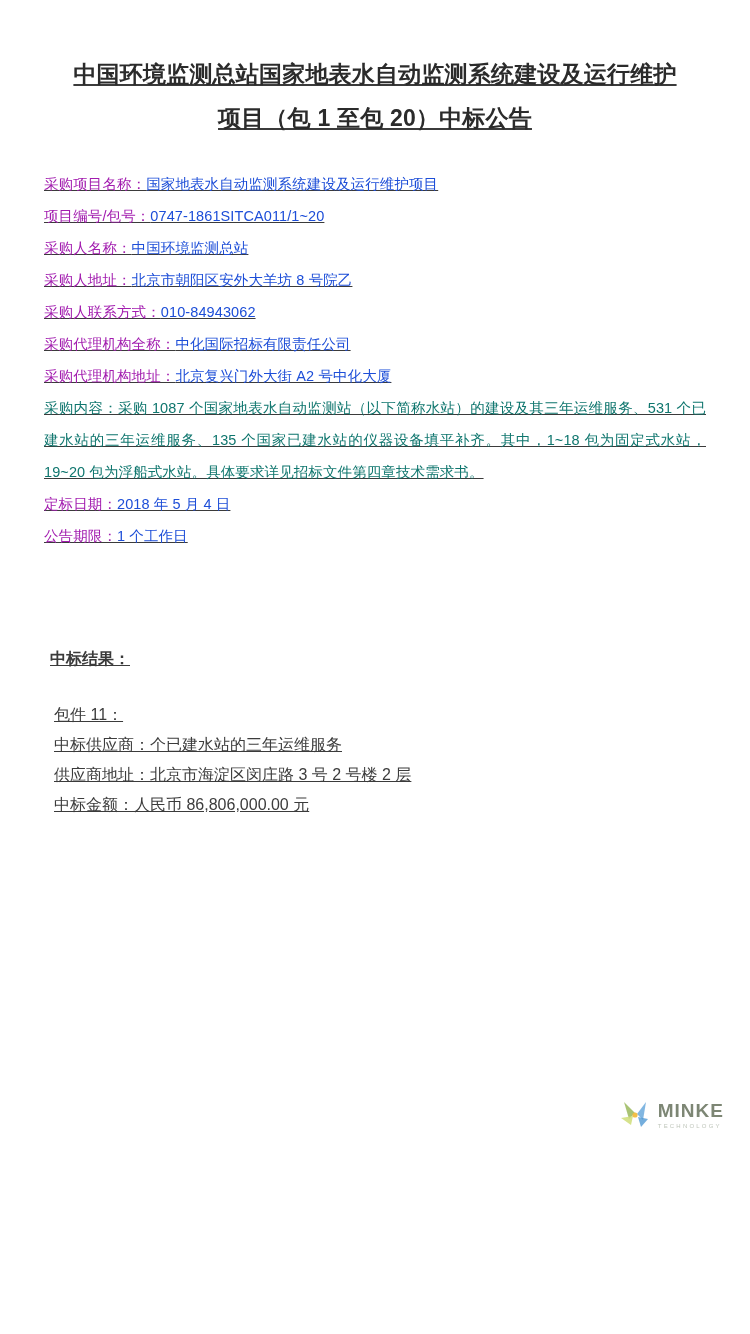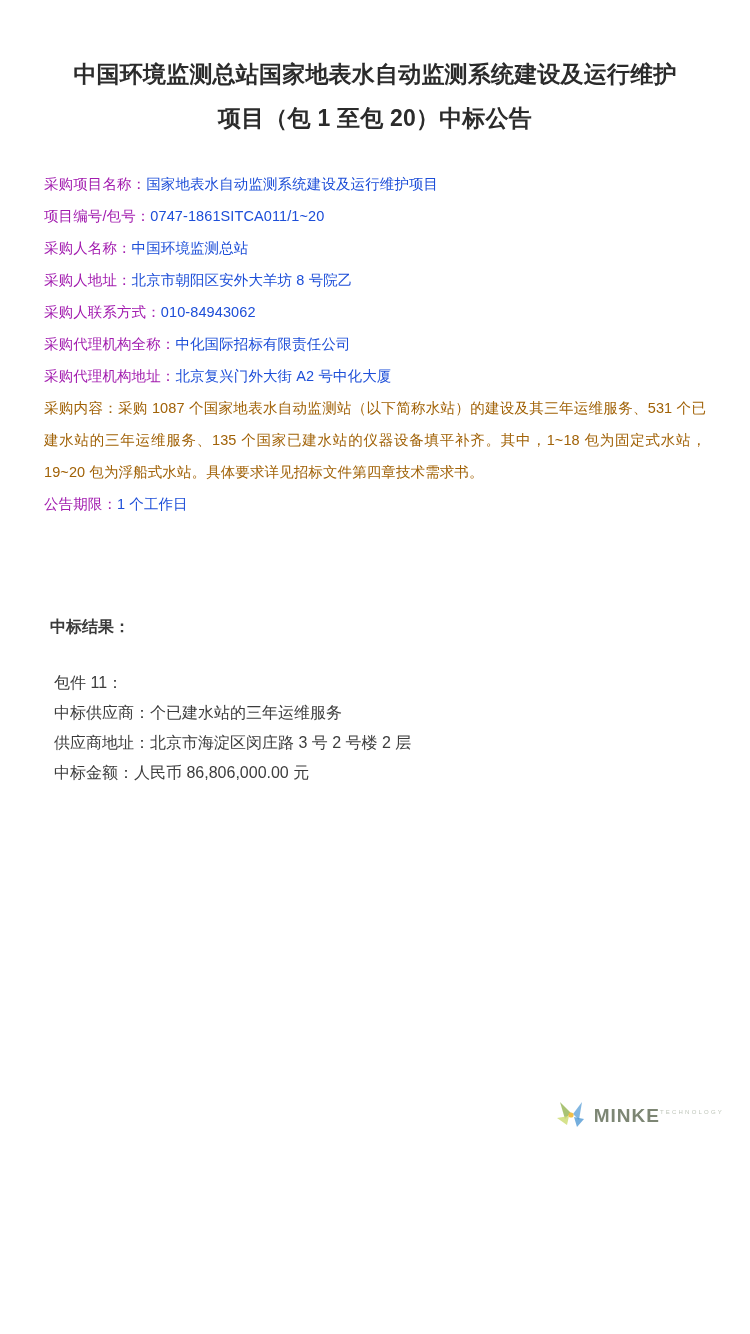--- a/index.html
+++ b/index.html
@@ -13,20 +13,21 @@
     font-family: "Liberation Sans", sans-serif;
     color: #3b3b3b;
     position: relative;
     overflow: hidden;
   }
   .page {
     position: relative;
     width: 750px;
     height: 1150px;
     box-sizing: border-box;
+    text-decoration: underline;
   }
   .doc-title {
     margin: 0;
     padding: 52px 52px 0 52px;
     font-size: 23px;
     line-height: 44px;
     font-weight: bold;
     color: #2b2b2b;
     text-align: center;
     letter-spacing: 0.2px;
@@ -46,21 +47,21 @@
   }
   .meta-row .lbl {
     color: #a21caf;
   }
   .meta-row .val {
     color: #1d4ed8;
   }
   .para {
     font-size: 14.5px;
     line-height: 32px;
-    color: #a16207;
+    color: #0f766e;
     text-align: justify;
     letter-spacing: 0.1px;
   }
   .result-block {
     padding: 0 44px;
     margin-top: 92px;
   }
   .result-heading {
     font-size: 16px;
     font-weight: bold;
@@ -92,20 +93,21 @@
     opacity: 0.9;
   }
   .wm-mark {
     width: 34px;
     height: 34px;
     position: relative;
     margin-right: 6px;
   }
   .wm-text {
     display: flex;
+    flex-direction: column;
     line-height: 1;
   }
   .wm-name {
     font-size: 19px;
     letter-spacing: 1px;
     color: #6f7a66;
     font-weight: bold;
   }
   .wm-sub {
     font-size: 6px;
@@ -152,20 +154,23 @@
 
     <div class="meta-row">
       <span class="lbl">采购代理机构地址：</span><span class="val">北京复兴门外大街 A2 号中化大厦</span>
     </div>
 
     <div class="para">
       <span class="lbl">采购内容：</span><span class="val">采购 1087 个国家地表水自动监测站（以下简称水站）的建设及其三年运维服务、531 个已建水站的三年运维服务、135 个国家已建水站的仪器设备填平补齐。其中，1~18 包为固定式水站，19~20 包为浮船式水站。具体要求详见招标文件第四章技术需求书。</span>
     </div>
 
 
+    <div class="meta-row">
+      <span class="lbl">定标日期：</span><span class="val">2018 年 5 月 4 日</span>
+    </div>
 
     <div class="meta-row">
       <span class="lbl">公告期限：</span><span class="val">1 个工作日</span>
     </div>
 
   </div>
 
   <div class="result-block">
     <div class="result-heading">中标结果：</div>
 

